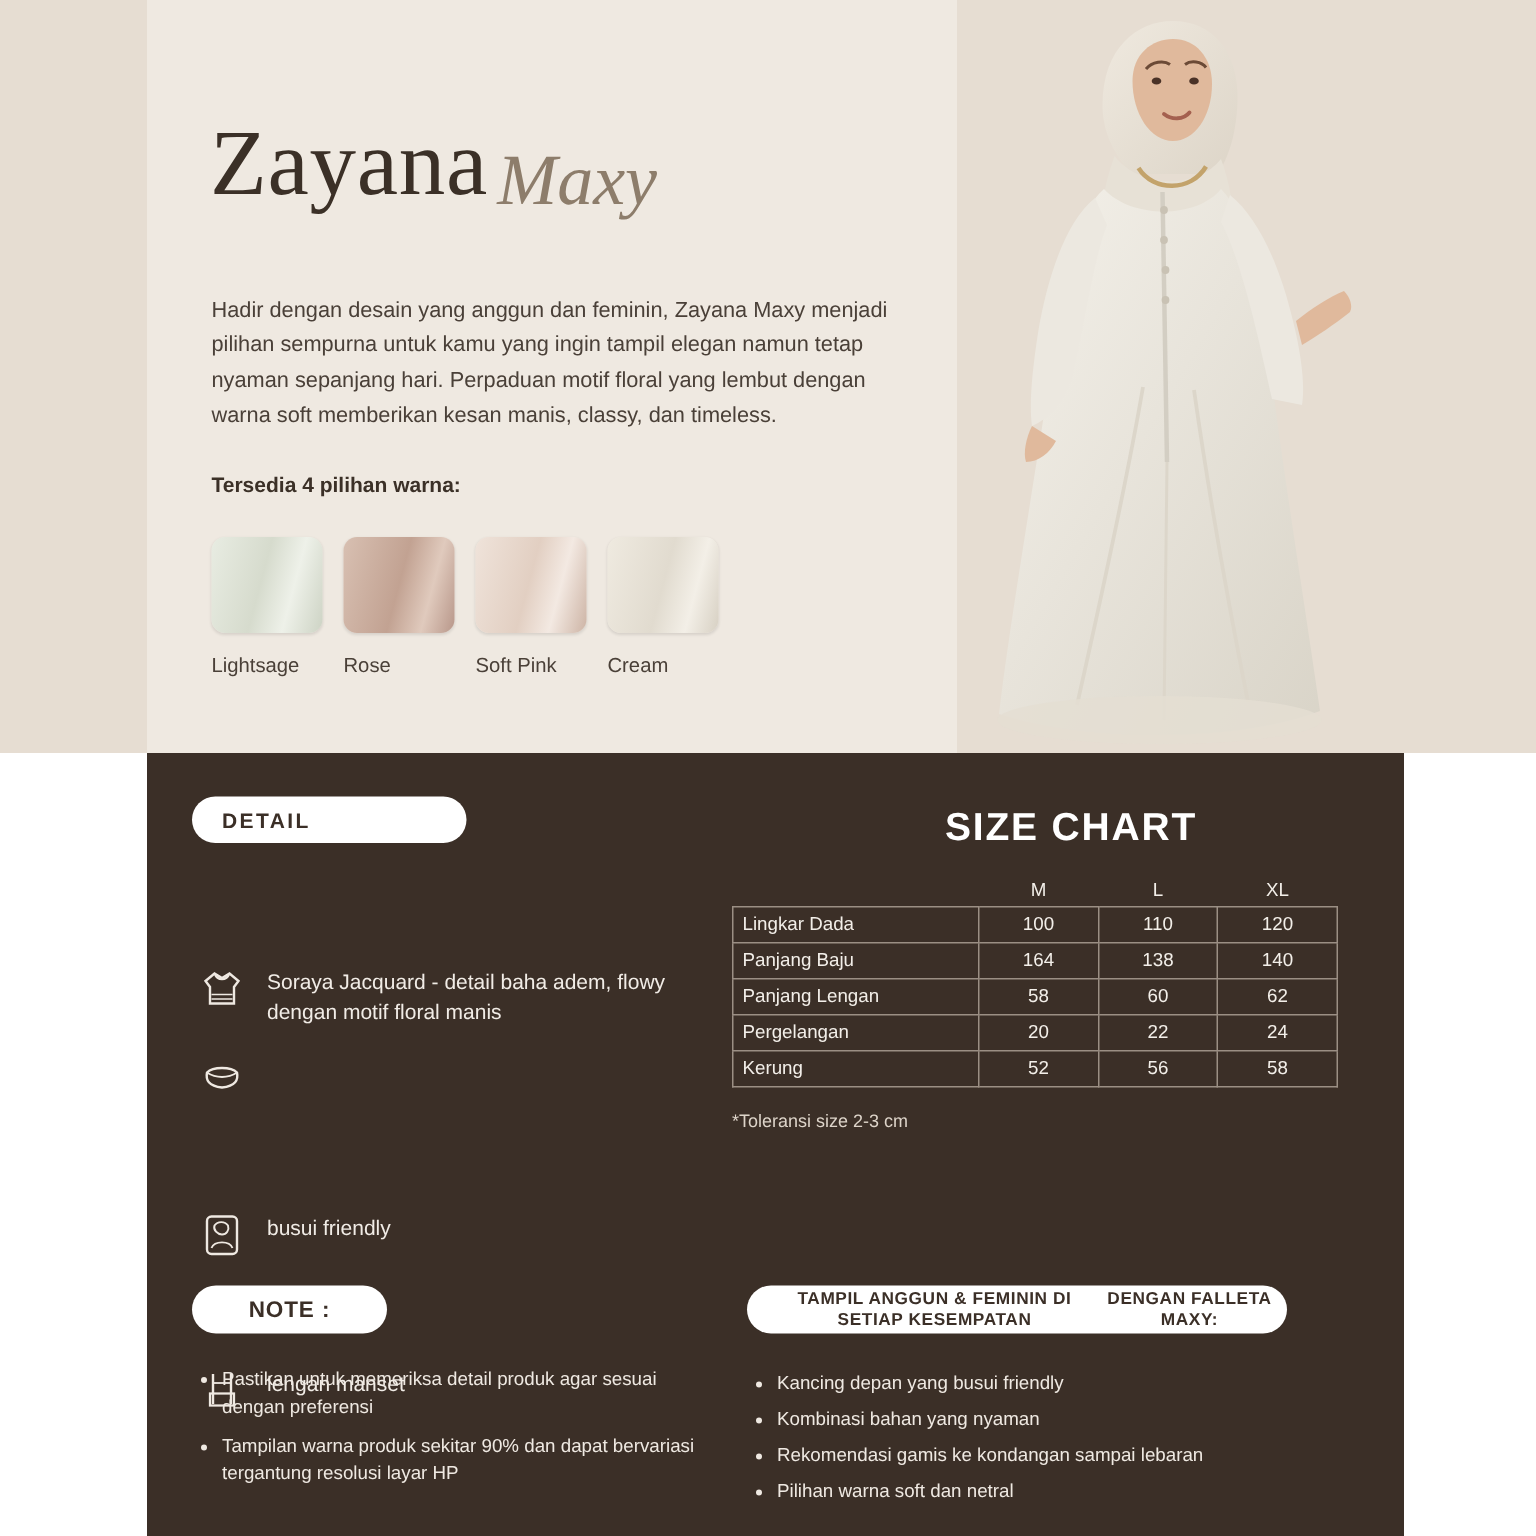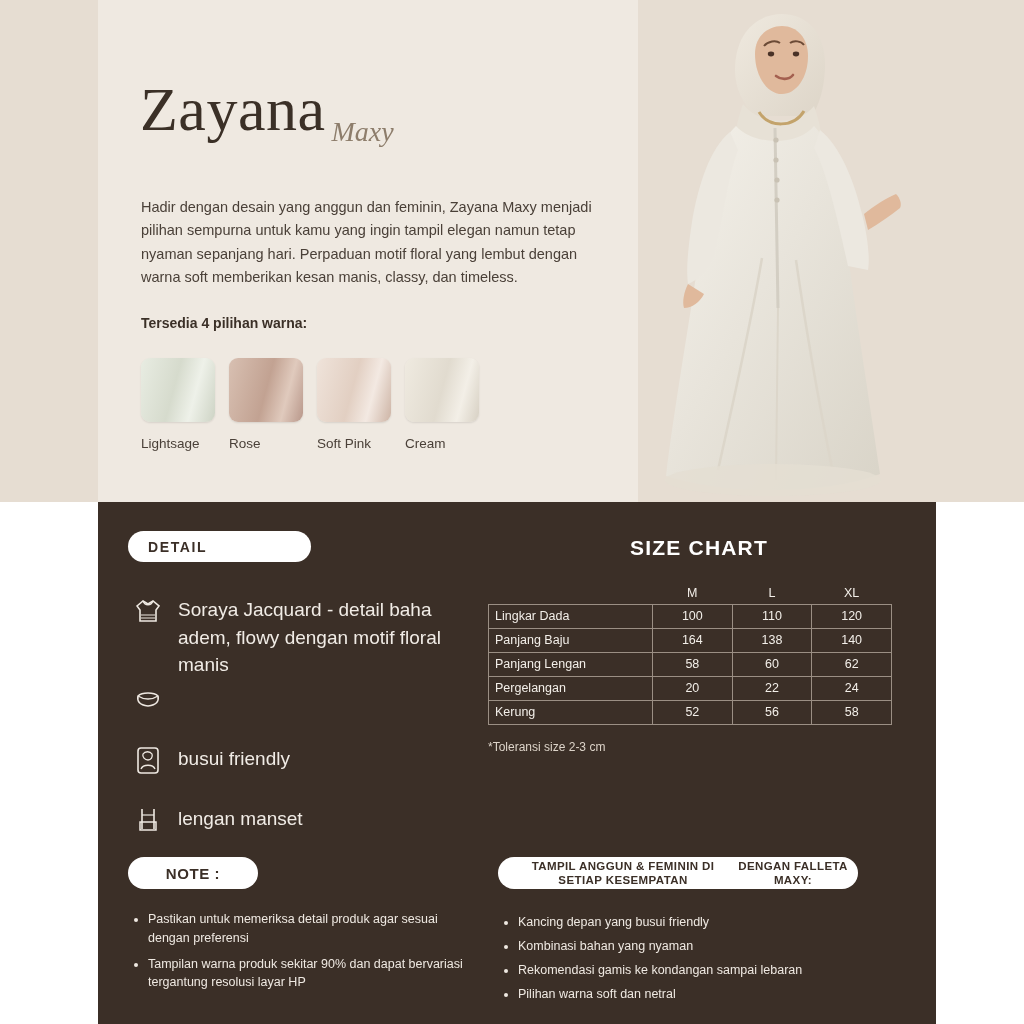--- a/index.html
+++ b/index.html
@@ -45,21 +45,21 @@
     font-size: 62px;
     color: #3b3027;
     letter-spacing: 0.5px;
     line-height: 1;
     display: inline-block;
     vertical-align: bottom;
   }
   .brand-sub {
     font-family: "Liberation Serif", serif;
     font-style: italic;
-    font-size: 28px;
+    font-size: 48px;
     color: #8d7d6b;
     display: inline-block;
     vertical-align: bottom;
     margin-left: 6px;
     position: relative;
     top: 8px;
   }
 
   .desc {
     position: absolute;
@@ -151,30 +151,31 @@
     min-height: 56px;
     margin-bottom: 4px;
   }
   .detail-icon {
     position: absolute;
     left: 0; top: 0;
     width: 36px; height: 34px;
   }
   .detail-text {
     margin-left: 48px;
-    font-size: 19px;
+    font-size: 14px;
     line-height: 1.45;
     color: #f1ece6;
     padding-top: 2px;
+    margin-top: 48px;
   }
 
   .sizechart-title {
     position: absolute;
     left: 532px; top: 34px;
-    font-size: 21px;
+    font-size: 26px;
     font-weight: bold;
     color: #ffffff;
     letter-spacing: 1.2px;
   }
 
   .size-table {
     position: absolute;
     left: 390px; top: 80px;
     width: 404px;
     border-collapse: collapse;

